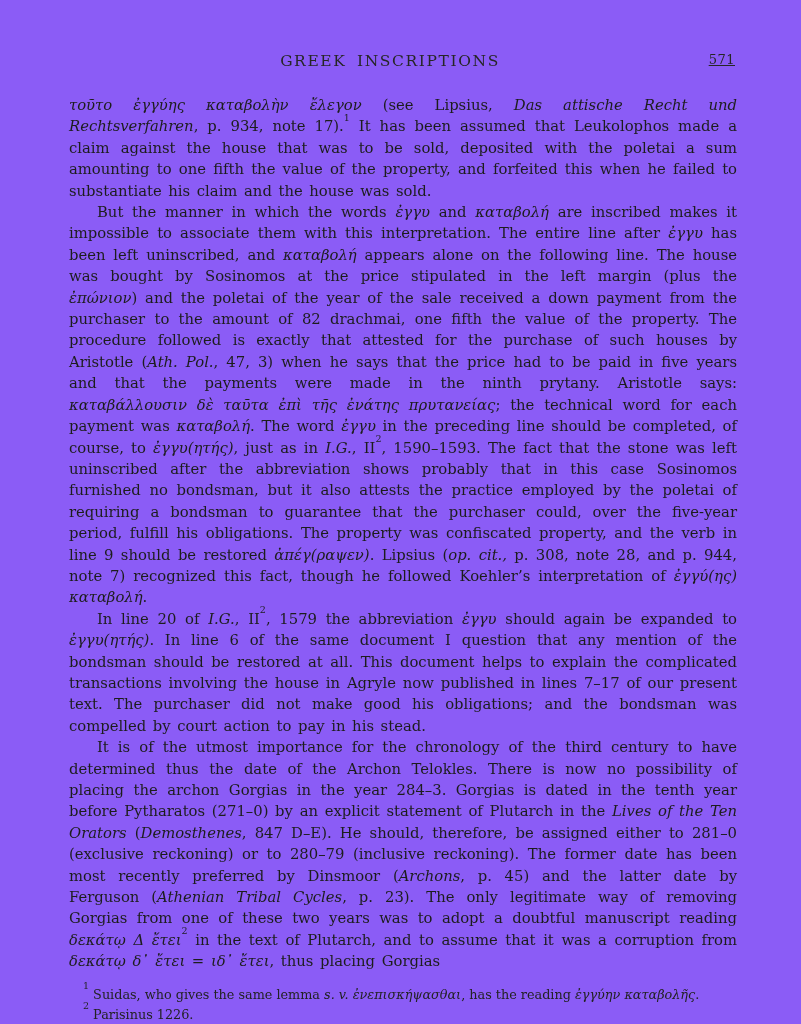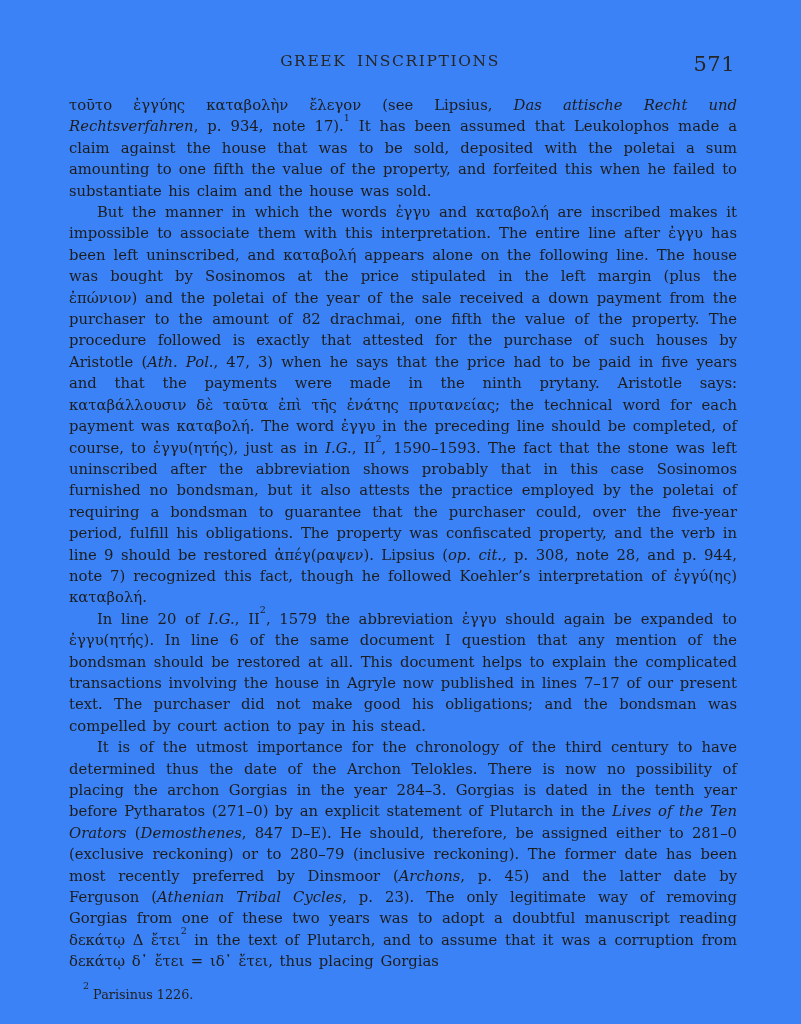--- a/index.html
+++ b/index.html
@@ -7,21 +7,21 @@
   body {
     background: #fbfbf9;
     font-family: "DejaVu Serif", "Liberation Serif", serif;
     color: #1e1e1e;
     overflow: hidden;
   }
   .page {
     position: relative;
     width: 801px;
     height: 1024px;
-    background: #3b82f6;
+    background: #8b5cf6;
     overflow: hidden;
   }
   .content {
     position: absolute;
     left: 69px;
     top: 52px;
     width: 668px;
   }
   .page-header {
     position: relative;
@@ -37,35 +37,36 @@
     transform: translateX(-13px);
     font-size: 15.5px;
     letter-spacing: 1.6px;
     word-spacing: 4px;
     color: #262626;
   }
   .page-number {
     position: absolute;
     right: 2px;
     top: 0;
-    font-size: 21px;
+    font-size: 13px;
     letter-spacing: 0.5px;
     color: #262626;
+    text-decoration: underline;
   }
   .body-text {
     font-size: 14.8px;
     line-height: 21.4px;
     text-align: justify;
     word-spacing: 0.13em;
     color: #1d1d1d;
   }
   .para { text-align: justify; }
   .para.indent { text-indent: 28px; }
   .i { font-style: italic; }
-  .g { }
+  .g { font-style: italic; }
   sup.ref {
     font-size: 9.5px;
     line-height: 0;
     position: relative;
     top: -4.5px;
     letter-spacing: 0;
   }
   .footnotes {
     margin-top: 13px;
     font-size: 12.8px;
@@ -86,17 +87,18 @@
     </header>
 
     <main class="body-text" id="paragraphs">
         <p class="para"><span class="g">τοῦτο ἐγγύης καταβολὴν ἔλεγον</span><span> (see Lipsius, </span><span class="i">Das attische Recht und Rechtsverfahren</span><span>, p. 934, note 17).</span><sup class="ref">1</sup><span> It has been assumed that Leukolophos made a claim against the house that was to be sold, deposited with the poletai a sum amounting to one fifth the value of the property, and forfeited this when he failed to substantiate his claim and the house was sold.</span></p>
         <p class="para indent"><span>But the manner in which the words </span><span class="g">ἐγγυ</span><span> and </span><span class="g">καταβολή</span><span> are inscribed makes it impossible to associate them with this interpretation. The entire line after </span><span class="g">ἐγγυ</span><span> has been left uninscribed, and </span><span class="g">καταβολή</span><span> appears alone on the following line. The house was bought by Sosinomos at the price stipulated in the left margin (plus the </span><span class="g">ἐπώνιον</span><span>) and the poletai of the year of the sale received a down payment from the purchaser to the amount of 82 drachmai, one fifth the value of the property. The procedure followed is exactly that attested for the purchase of such houses by Aristotle (</span><span class="i">Ath. Pol.</span><span>, 47, 3) when he says that the price had to be paid in five years and that the payments were made in the ninth prytany. Aristotle says: </span><span class="g">καταβάλλουσιν δὲ ταῦτα ἐπὶ τῆς ἐνάτης πρυτανείας</span><span>; the technical word for each payment was </span><span class="g">καταβολή</span><span>. The word </span><span class="g">ἐγγυ</span><span> in the preceding line should be completed, of course, to </span><span class="g">ἐγγυ(ητής)</span><span>, just as in </span><span class="i">I.G.</span><span>, II</span><sup class="ref">2</sup><span>, 1590–1593. The fact that the stone was left uninscribed after the abbreviation shows probably that in this case Sosinomos furnished no bondsman, but it also attests the practice employed by the poletai of requiring a bondsman to guarantee that the purchaser could, over the five-year period, fulfill his obligations. The property was confiscated property, and the verb in line 9 should be restored </span><span class="g">ἀπέγ(ραψεν)</span><span>. Lipsius (</span><span class="i">op. cit.,</span><span> p. 308, note 28, and p. 944, note 7) recognized this fact, though he followed Koehler’s interpretation of </span><span class="g">ἐγγύ(ης) καταβολή</span><span>.</span></p>
         <p class="para indent"><span>In line 20 of </span><span class="i">I.G.</span><span>, II</span><sup class="ref">2</sup><span>, 1579 the abbreviation </span><span class="g">ἐγγυ</span><span> should again be expanded to </span><span class="g">ἐγγυ(ητής)</span><span>. In line 6 of the same document I question that any mention of the bondsman should be restored at all. This document helps to explain the complicated transactions involving the house in Agryle now published in lines 7–17 of our present text. The purchaser did not make good his obligations; and the bondsman was compelled by court action to pay in his stead.</span></p>
         <p class="para indent"><span>It is of the utmost importance for the chronology of the third century to have determined thus the date of the Archon Telokles. There is now no possibility of placing the archon Gorgias in the year 284–3. Gorgias is dated in the tenth year before Pytharatos (271–0) by an explicit statement of Plutarch in the </span><span class="i">Lives of the Ten Orators</span><span> (</span><span class="i">Demosthenes</span><span>, 847 D–E). He should, therefore, be assigned either to 281–0 (exclusive reckoning) or to 280–79 (inclusive reckoning). The former date has been most recently preferred by Dinsmoor (</span><span class="i">Archons</span><span>, p. 45) and the latter date by Ferguson (</span><span class="i">Athenian Tribal Cycles</span><span>, p. 23). The only legitimate way of removing Gorgias from one of these two years was to adopt a doubtful manuscript reading </span><span class="g">δεκάτῳ Δ ἔτει</span><sup class="ref">2</sup><span> in the text of Plutarch, and to assume that it was a corruption from </span><span class="g">δεκάτῳ δ᾽ ἔτει = ιδ᾽ ἔτει</span><span>, thus placing Gorgias</span></p>
       </main>
 
     <section class="footnotes" id="footnotes">
+        <p class="footnote"><sup class="ref">1</sup><span> Suidas, who gives the same lemma </span><span class="i">s. v.</span><span> </span><span class="g">ἐνεπισκήψασθαι</span><span>, has the reading </span><span class="g">ἐγγύην καταβολῆς</span><span>.</span></p>
         <p class="footnote"><sup class="ref">2</sup><span> Parisinus 1226.</span></p>
       </section>
 
   </div>
 </div>
 
 </body></html>

